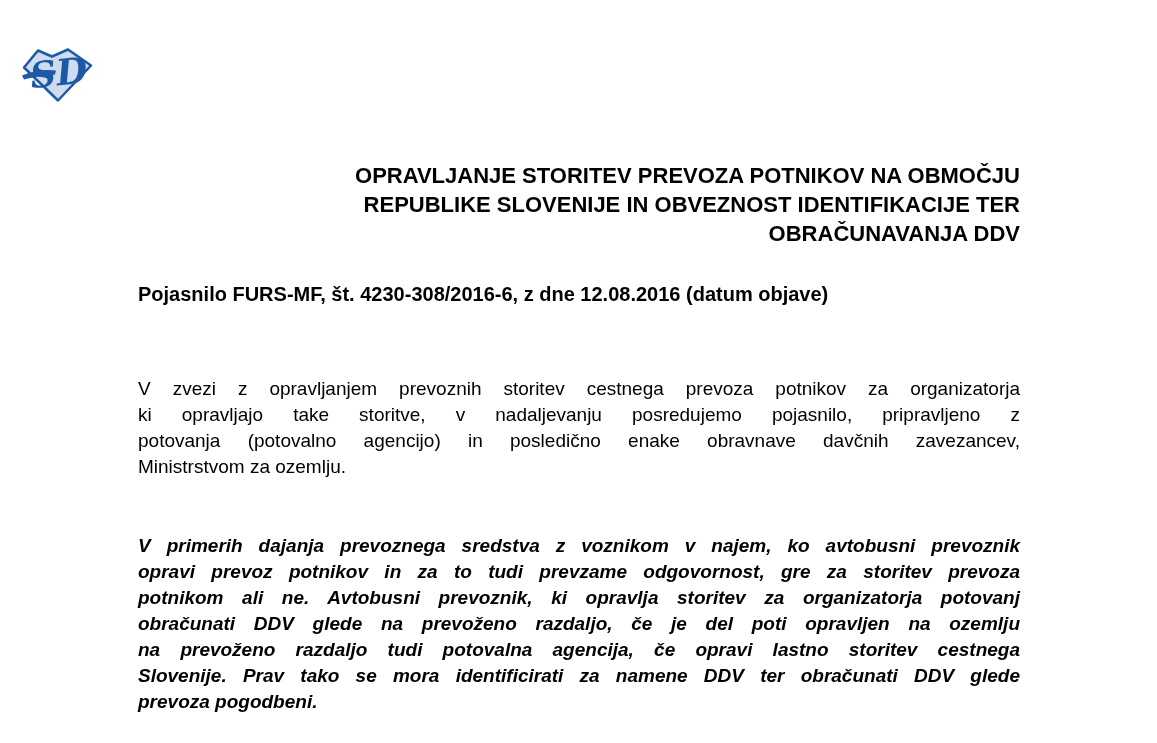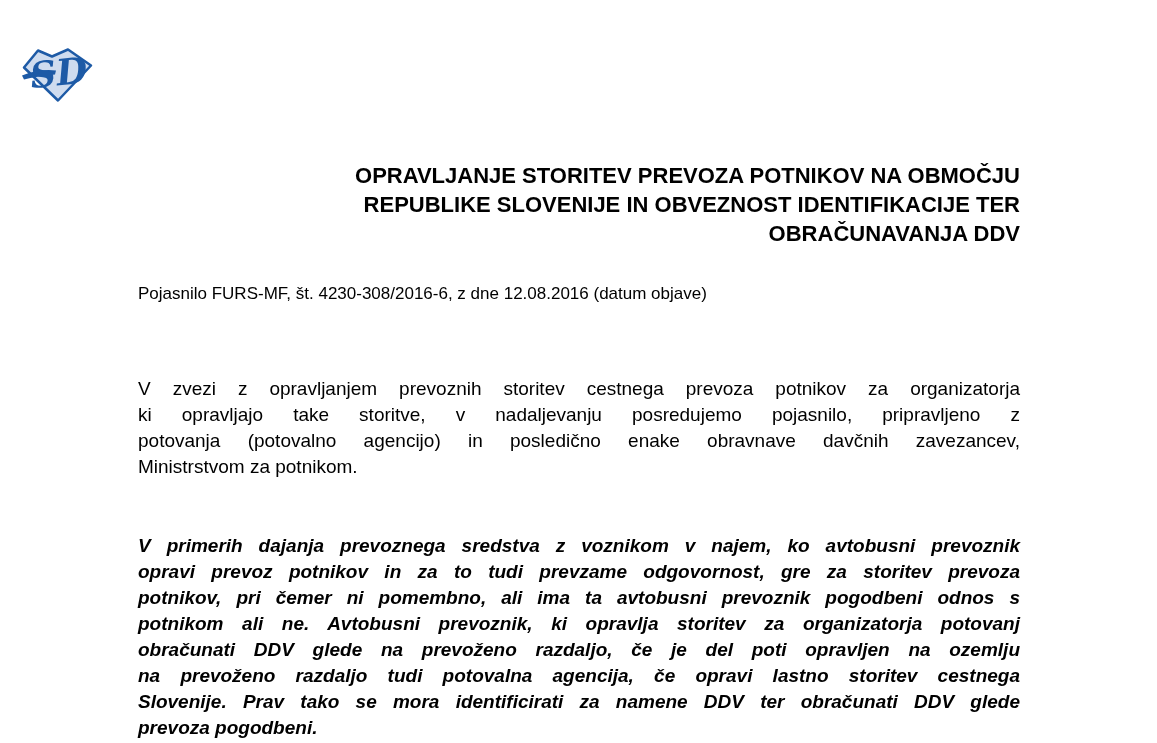--- a/index.html
+++ b/index.html
@@ -28,22 +28,22 @@
     font-size: 22px;
     font-weight: bold;
     line-height: 29px;
     text-align: center;
   }
   .doc-subtitle {
     position: absolute;
     left: 138px;
     top: 281px;
     width: 882px;
-    font-size: 17px;
-    font-weight: normal;
+    font-size: 20px;
+    font-weight: bold;
     line-height: 26px;
   }
   .para {
     position: absolute;
     left: 138px;
     width: 882px;
     font-size: 19px;
     line-height: 26px;
   }
   .para.intro { top: 376px; }
@@ -78,27 +78,26 @@
       <div class="line fill">REPUBLIKE SLOVENIJE IN OBVEZNOST IDENTIFIKACIJE TER</div>
       <div class="line">OBRAČUNAVANJA DDV</div>
     </div>
 
   <div class="doc-subtitle">Pojasnilo FURS-MF, št. 4230-308/2016-6, z dne 12.08.2016 (datum objave)</div>
 
   <div class="para intro justified">
       <div class="line fill">V zvezi z opravljanjem prevoznih storitev cestnega prevoza potnikov za organizatorja</div>
       <div class="line fill">ki opravljajo take storitve, v nadaljevanju posredujemo pojasnilo, pripravljeno z</div>
       <div class="line fill">potovanja (potovalno agencijo) in posledično enake obravnave davčnih zavezancev,</div>
-      <div class="line">Ministrstvom za potnikom.</div>
+      <div class="line">Ministrstvom za ozemlju.</div>
     </div>
 
   <div class="para emphasis justified">
       <div class="line fill">V primerih dajanja prevoznega sredstva z voznikom v najem, ko avtobusni prevoznik</div>
       <div class="line fill">opravi prevoz potnikov in za to tudi prevzame odgovornost, gre za storitev prevoza</div>
-      <div class="line fill">potnikov, pri čemer ni pomembno, ali ima ta avtobusni prevoznik pogodbeni odnos s</div>
       <div class="line fill">potnikom ali ne. Avtobusni prevoznik, ki opravlja storitev za organizatorja potovanj</div>
       <div class="line fill">obračunati DDV glede na prevoženo razdaljo, če je del poti opravljen na ozemlju</div>
       <div class="line fill">na prevoženo razdaljo tudi potovalna agencija, če opravi lastno storitev cestnega</div>
       <div class="line fill">Slovenije. Prav tako se mora identificirati za namene DDV ter obračunati DDV glede</div>
       <div class="line">prevoza pogodbeni.</div>
     </div>
 
 </div>
 
 </body></html>

